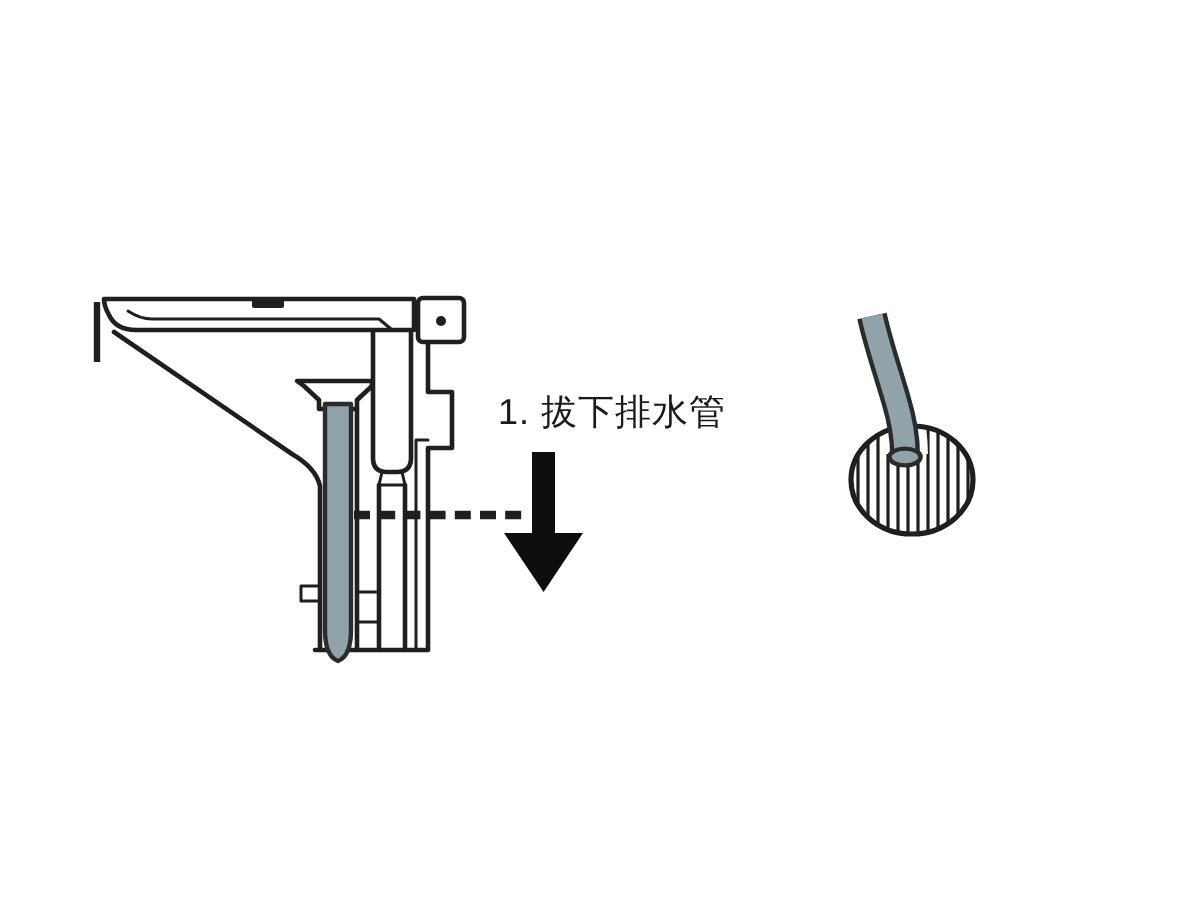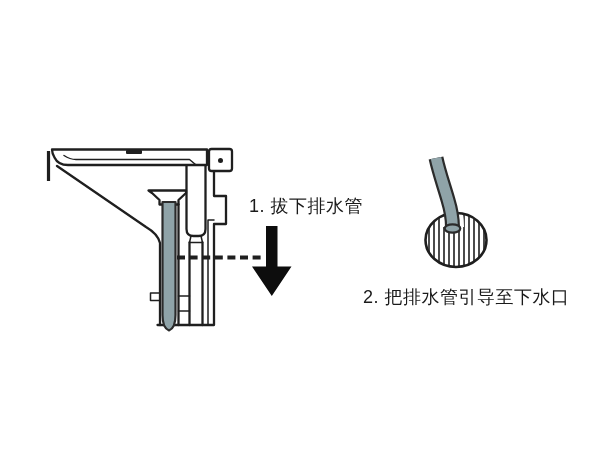--- a/index.html
+++ b/index.html
@@ -98,15 +98,14 @@
         <path class="halo" d="M436,158 C439,172 444,186 448,200 C451,210 452.5,218 452.5,227"></path>
       </g>
       <ellipse class="s" cx="456" cy="240" rx="30.5" ry="27" style="stroke-width:2.6"></ellipse>
       <path class="hoseDark" d="M436,158 C439,172 444,186 448,200 C451,210 452.5,218 452.5,227"></path>
       <path class="hoseGray" d="M436,158 C439,172 444,186 448,200 C451,210 452.5,218 452.5,227"></path>
       <ellipse class="hose" cx="452.5" cy="228.5" rx="7.8" ry="4.2"></ellipse>
     </g>
   </svg>
 
   <div class="step-label step-1">1. 拔下排水管</div>
-  <div class="step-label step-2">2. 把排水管引导至下水口</div>
 
 </div>
 
 </body></html>

